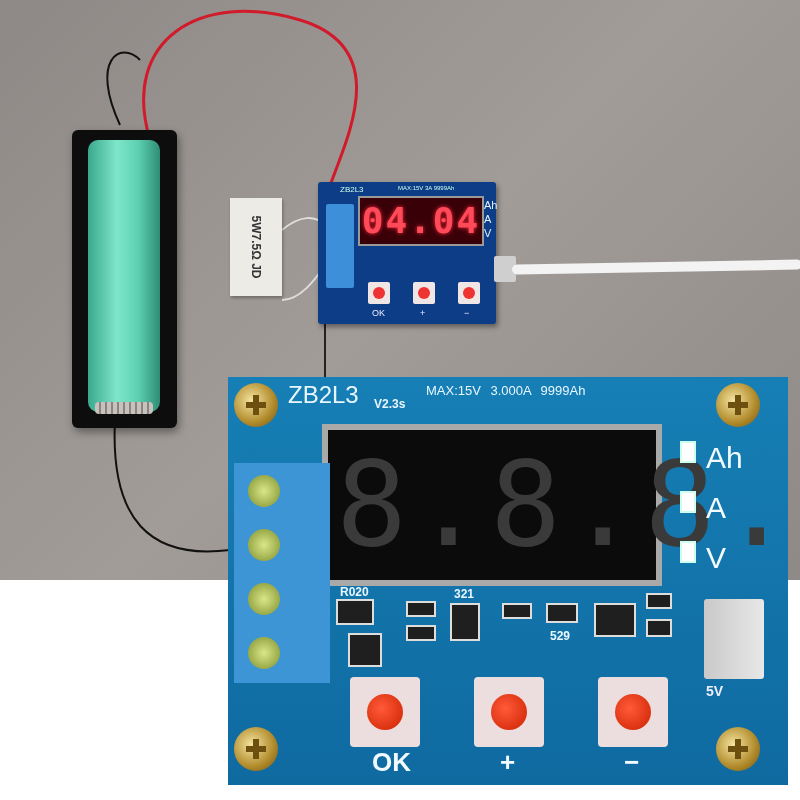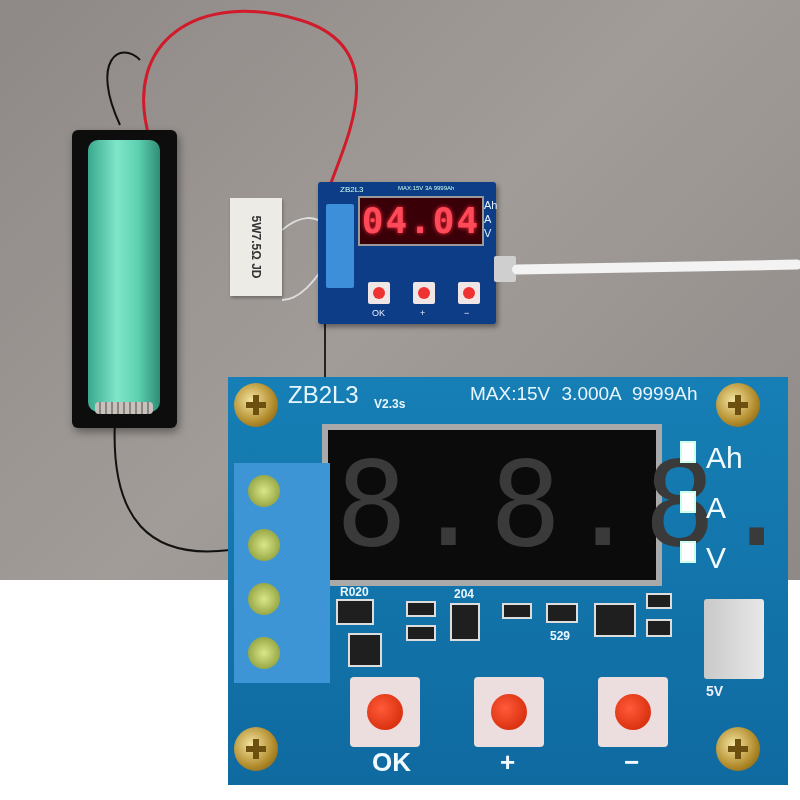--- a/index.html
+++ b/index.html
@@ -25,21 +25,21 @@
   .sbtn::after{content:"";position:absolute;left:5px;top:5px;width:12px;height:12px;border-radius:50%;background:#e33;}
   .sboard .bl{position:absolute;top:126px;font-size:9px;color:#eef;}
   .usb-small{position:absolute;left:494px;top:256px;width:22px;height:26px;background:#cfcfcf;border-radius:2px;}
   .cable{position:absolute;left:512px;top:262px;width:290px;height:10px;background:#f3f3f3;border-radius:5px;transform:rotate(-1deg);}
   
   svg.wires{position:absolute;left:0;top:0;}
   
   .board{position:absolute;left:228px;top:377px;width:560px;height:408px;background:linear-gradient(180deg,#167fb5,#0f6aa0);}
   .board .brand{position:absolute;left:60px;top:4px;font-size:24px;color:#e8f6ff;}
   .board .ver{position:absolute;left:146px;top:20px;font-size:12px;color:#e8f6ff;font-weight:bold;}
-  .board .spec{position:absolute;left:198px;top:6px;font-size:19px;color:#e8f6ff;word-spacing:6px;margin-left:44px;}
+  .board .spec{position:absolute;left:198px;top:6px;font-size:13px;color:#e8f6ff;word-spacing:6px;}
   .screw{position:absolute;width:44px;height:44px;border-radius:50%;background:radial-gradient(circle at 40% 40%,#f4e4a0,#b08a2a 60%,#6b5012);}
   .screw::before,.screw::after{content:"";position:absolute;background:#6d4f10;}
   .screw::before{left:12px;top:19px;width:20px;height:6px;}
   .screw::after{left:19px;top:12px;width:6px;height:20px;}
   .big-disp{position:absolute;left:94px;top:47px;width:340px;height:162px;background:#a9a9a9;padding:6px;box-sizing:border-box;}
   .big-disp .inner{width:100%;height:100%;background:#0b0b0b;position:relative;}
   .big-disp .digits{position:absolute;left:8px;top:10px;font-family:"DejaVu Sans Mono",monospace;font-size:118px;line-height:128px;color:#3a3a3a;letter-spacing:6px;}
   .ind{position:absolute;left:452px;width:16px;height:22px;background:#fff;border:2px solid #cfe;box-sizing:border-box;}
   .ind-lbl{position:absolute;left:478px;font-size:30px;color:#f2fbff;}
   .bterm{position:absolute;left:6px;top:86px;width:96px;height:220px;background:#3e95d6;}
@@ -126,21 +126,21 @@
     <div class="pin" style="top:120px"></div>
     <div class="pin" style="top:174px"></div>
   </div>
 
   <div class="smd" style="left:108px;top:222px;width:34px;height:22px"></div>
   <div class="ic-lbl" style="left:112px;top:208px">R020</div>
   <div class="smd" style="left:120px;top:256px;width:30px;height:30px"></div>
   <div class="smd" style="left:178px;top:224px;width:26px;height:12px"></div>
   <div class="smd" style="left:178px;top:248px;width:26px;height:12px"></div>
   <div class="smd" style="left:222px;top:226px;width:26px;height:34px"></div>
-  <div class="ic-lbl" style="left:226px;top:210px">204</div>
+  <div class="ic-lbl" style="left:226px;top:210px">321</div>
   <div class="smd" style="left:274px;top:226px;width:26px;height:12px"></div>
   <div class="smd" style="left:318px;top:226px;width:28px;height:16px"></div>
   <div class="ic-lbl" style="left:322px;top:252px">529</div>
   <div class="smd" style="left:366px;top:226px;width:38px;height:30px"></div>
   <div class="smd" style="left:418px;top:216px;width:22px;height:12px"></div>
   <div class="smd" style="left:418px;top:242px;width:22px;height:14px"></div>
 
   <div class="usb-big"></div>
   <div class="lbl5v">5V</div>
 

